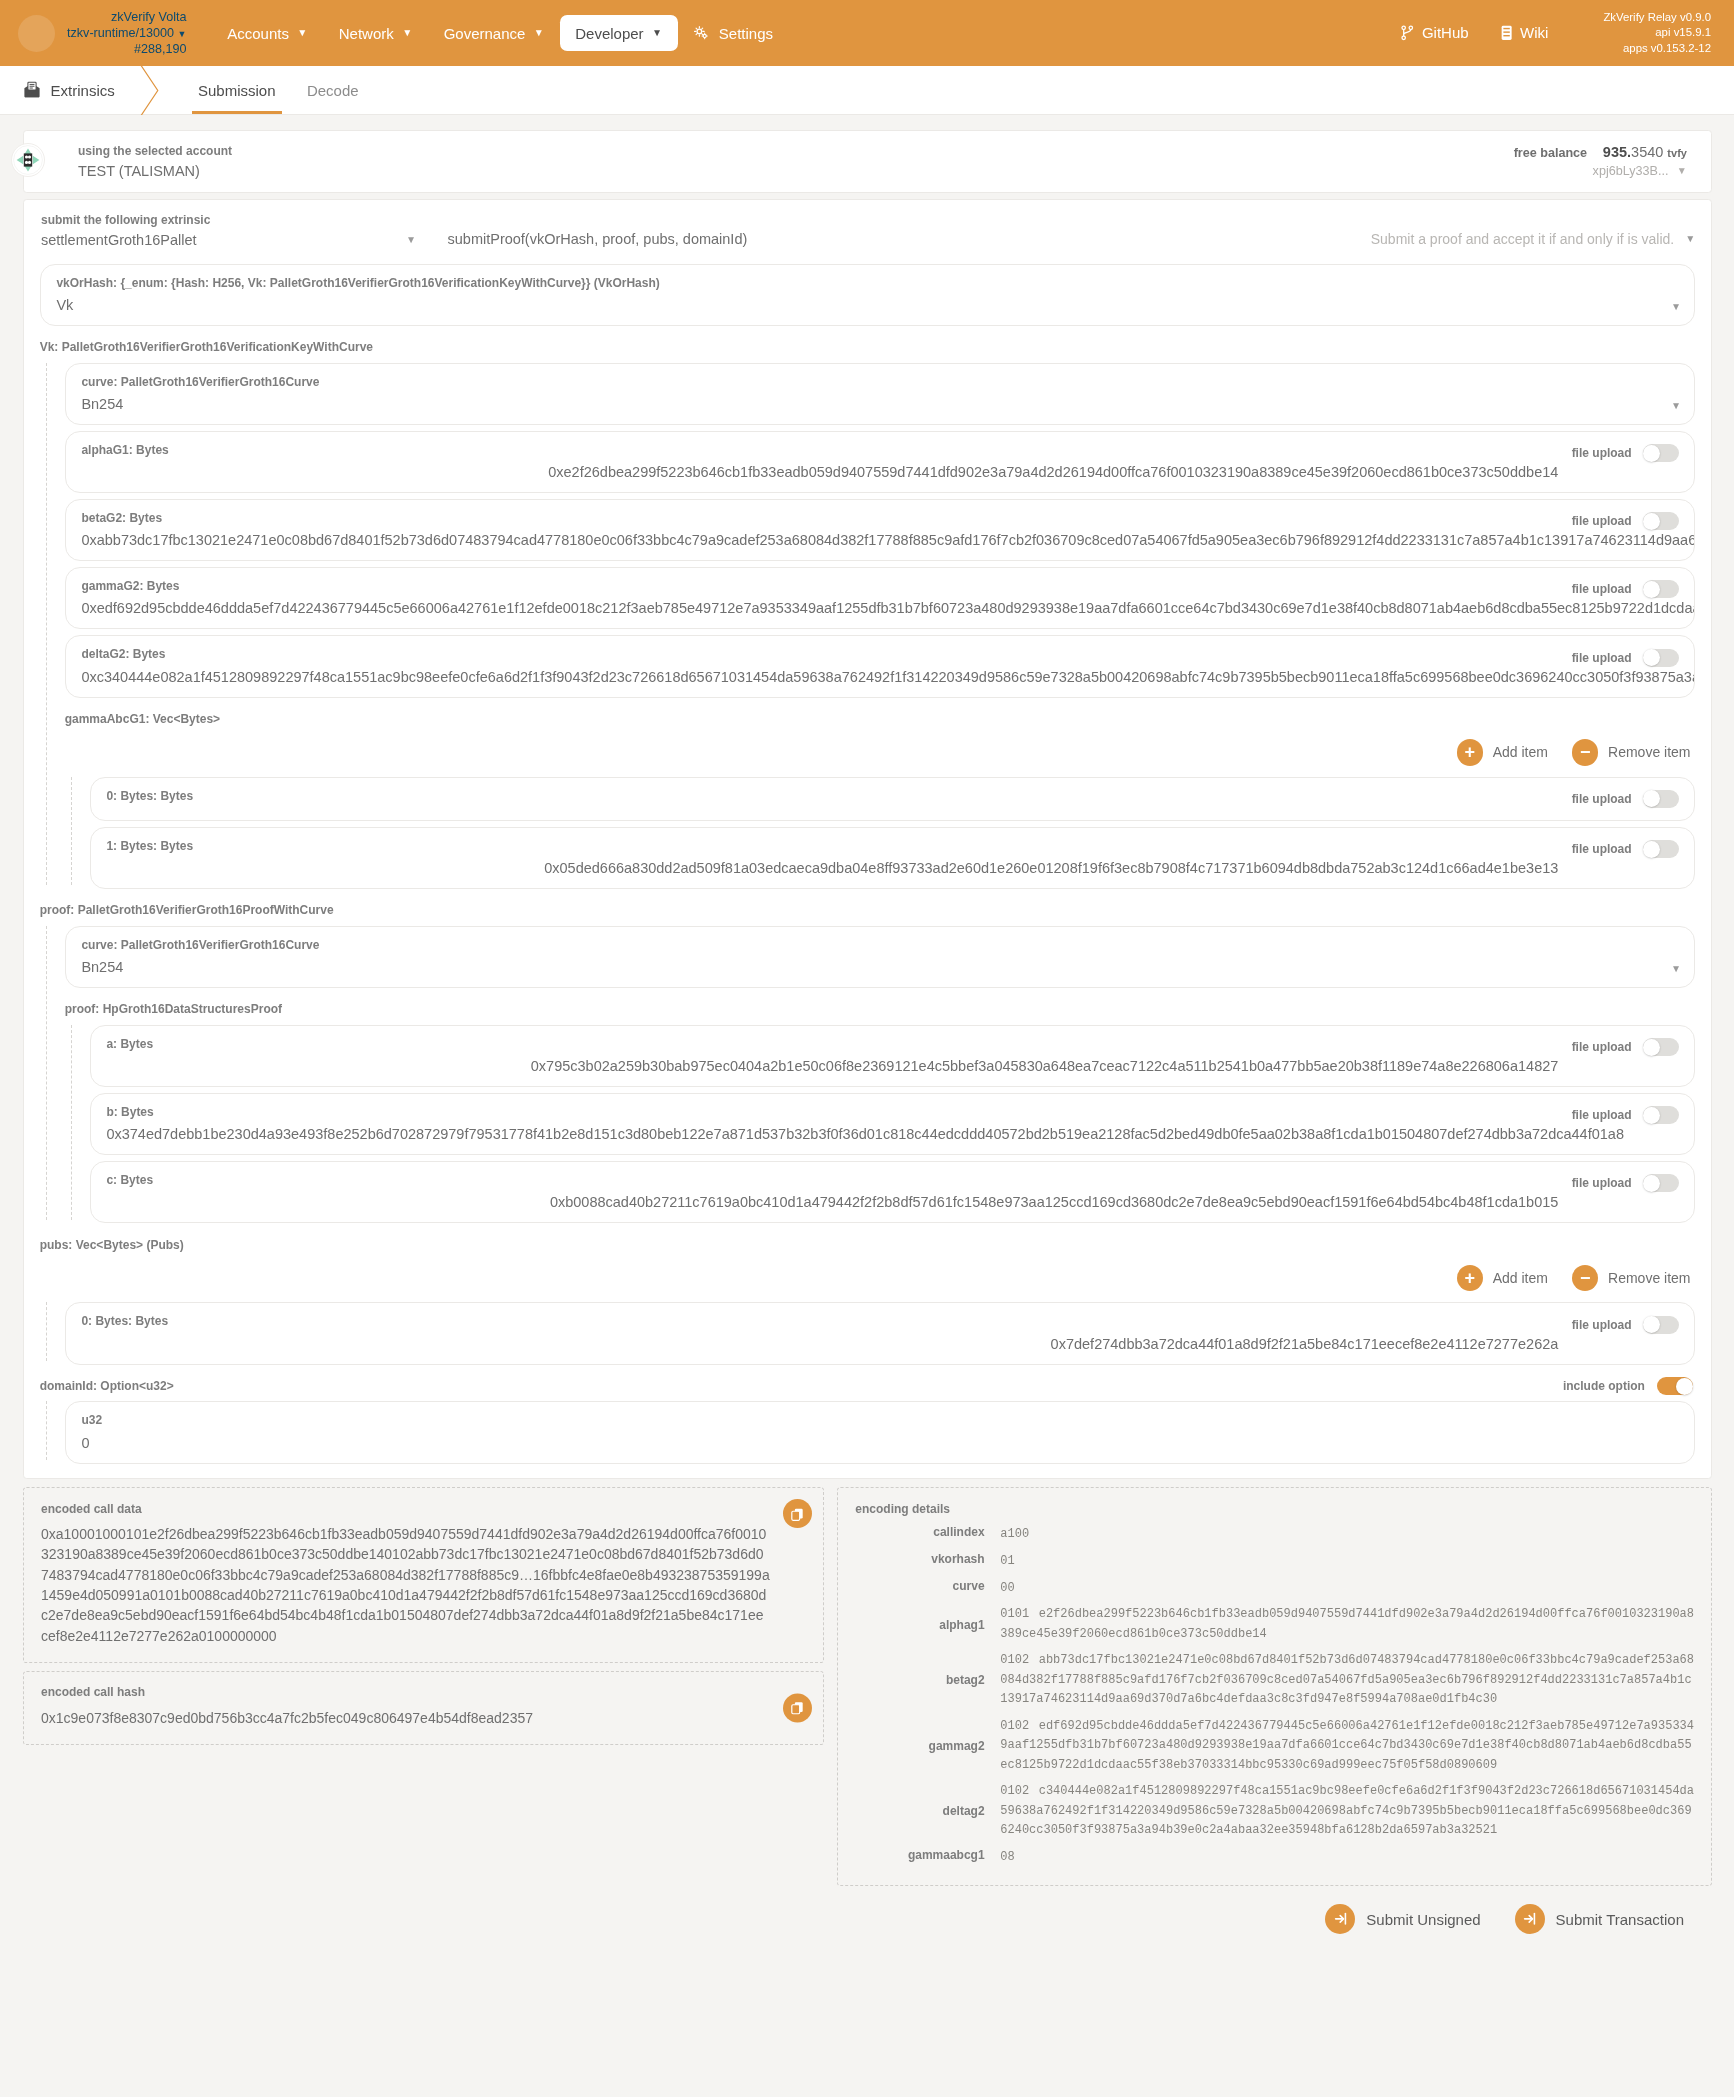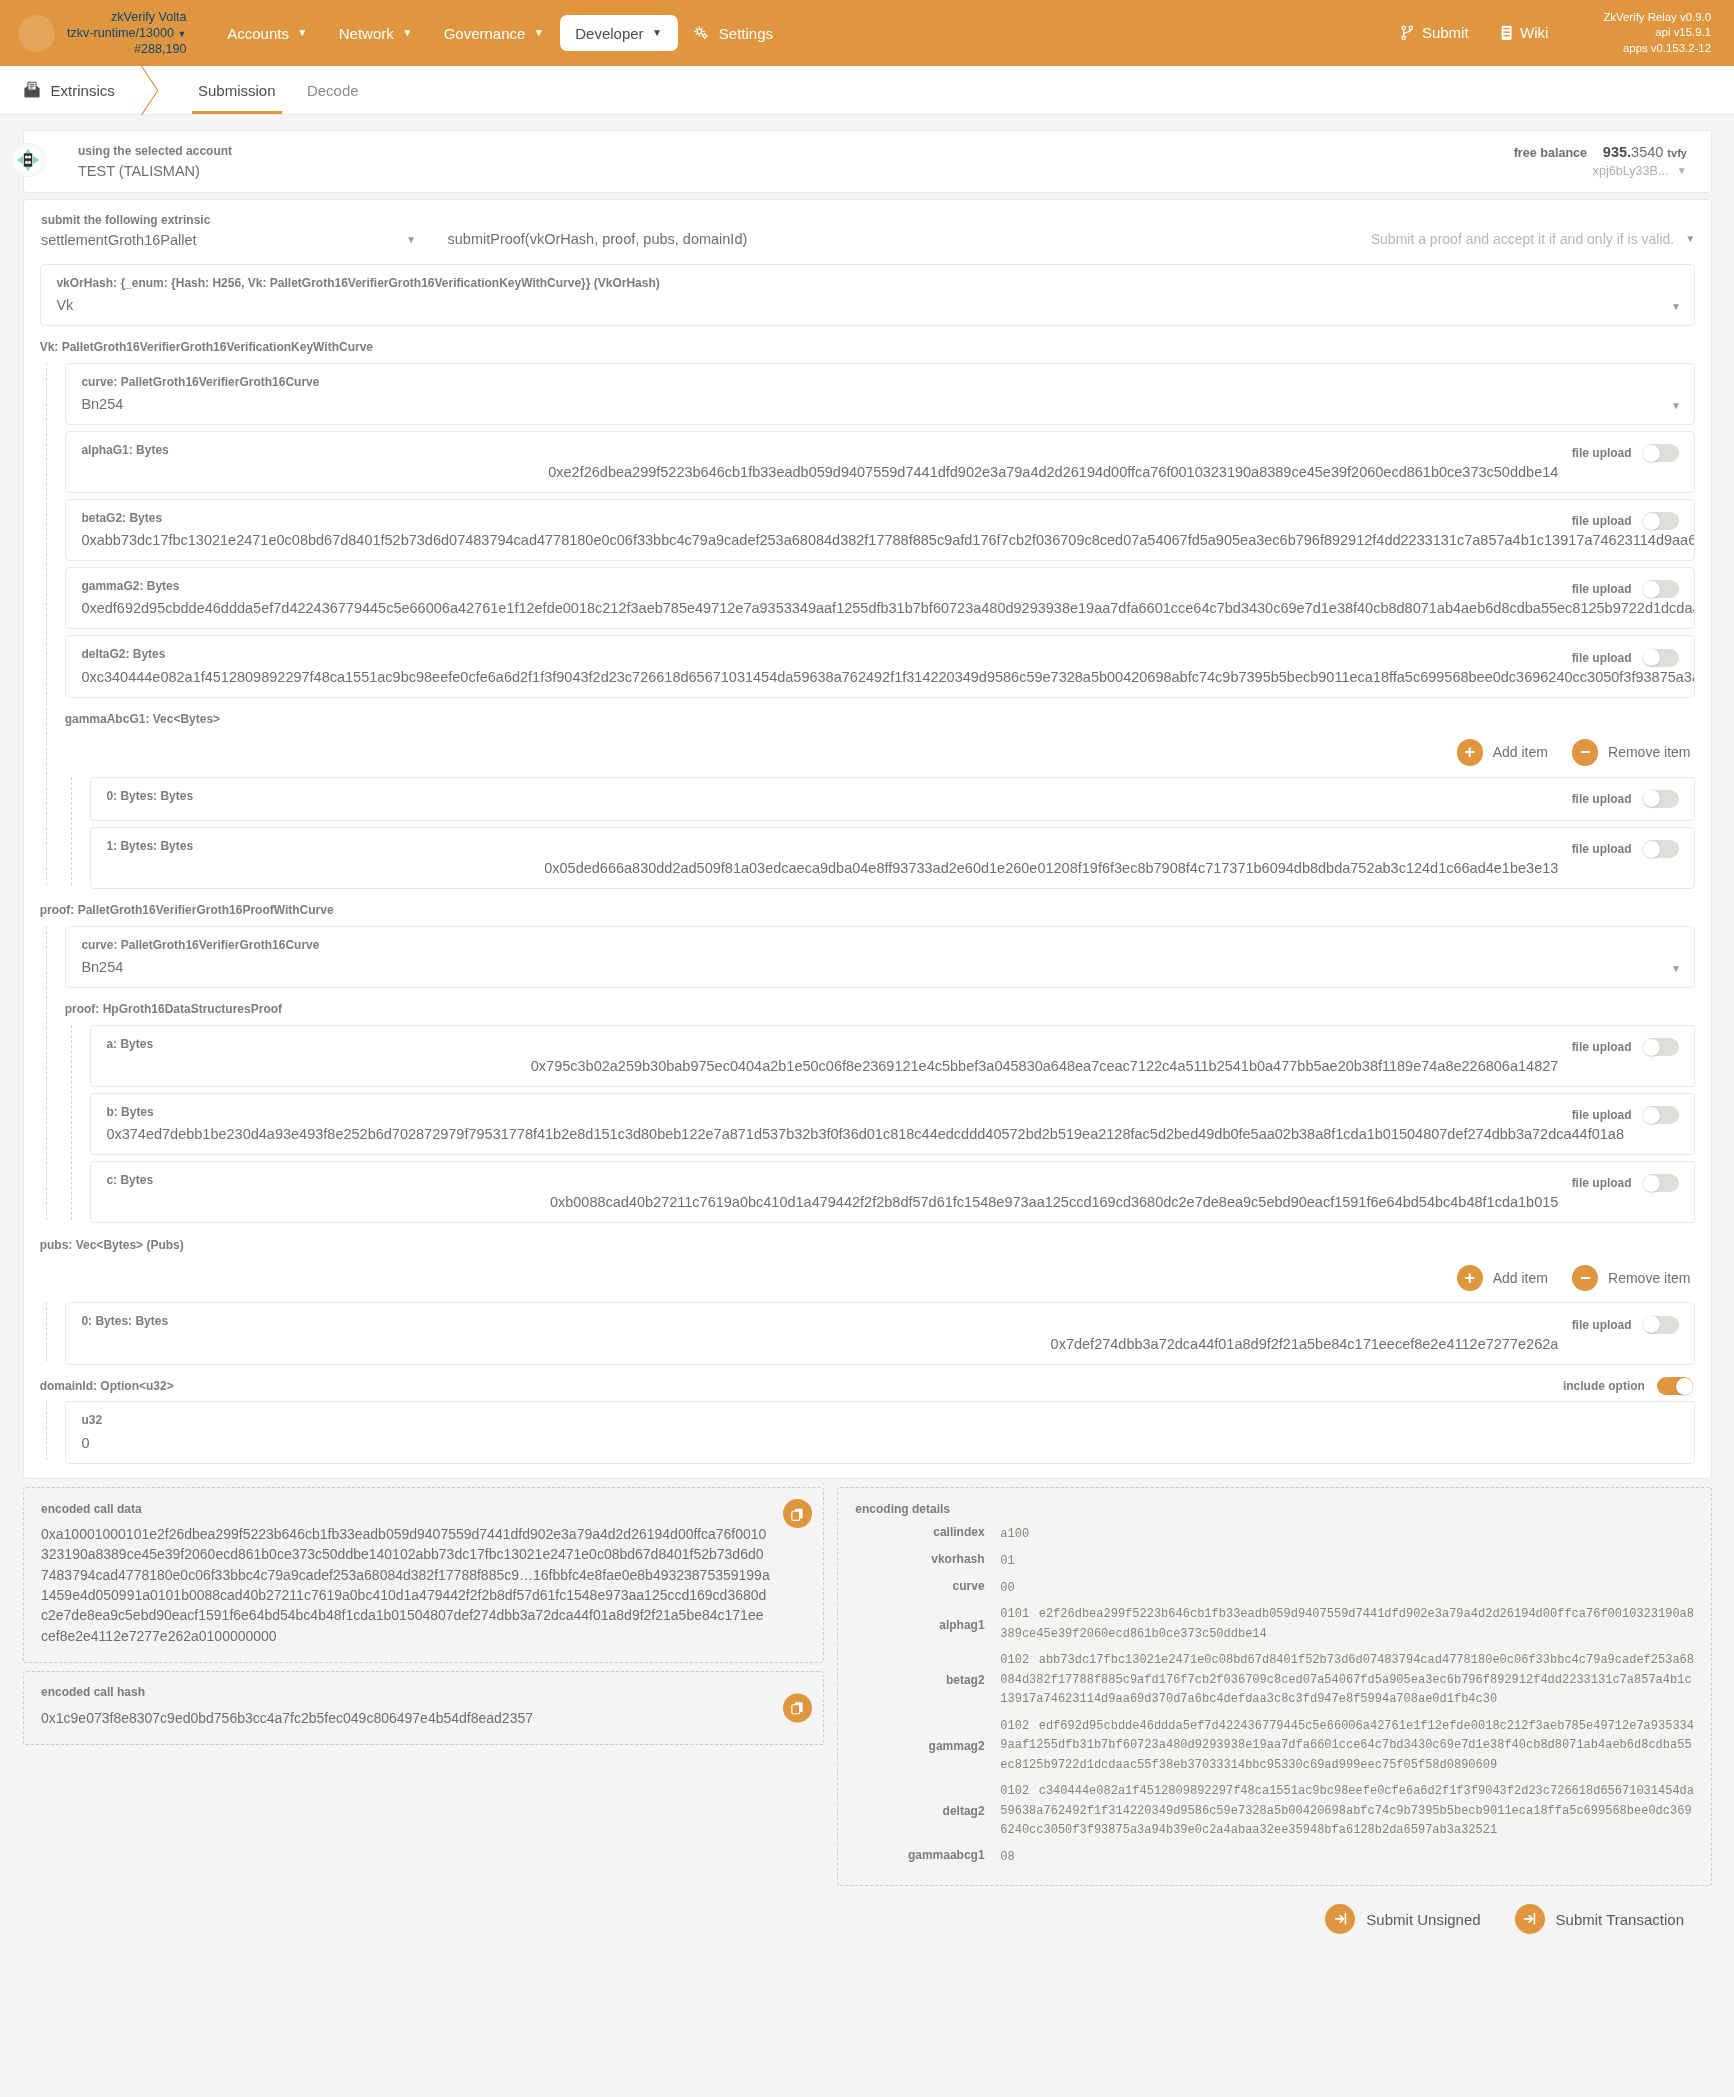--- a/index.html
+++ b/index.html
@@ -155,21 +155,21 @@
   .dd-caret { color:#9b9b9b; font-size: 10.2px; }
   .sel-caret-right { margin-left: auto; padding-right: 11px; }
   .fn-sig { font-size: 14.5px; color:#6f6f6f; margin-left: 20.5px; align-self:flex-end; padding-bottom: 1.2px;}
   .extr-hint {
     margin-left:auto; font-size: 14px; color:#b8b6b3;
     display:flex; align-items:center; gap: 11px; align-self:flex-end; padding-bottom:1.2px;
   }
 
   
   .prow {
-    background:#fff; border:0.6px solid #ebe9e6; border-radius:4px;
+    background:#fff; border:0.6px solid #ebe9e6; border-radius:15px;
     margin-bottom: 6px; padding: 11px 15.7px 12px 15.7px;
     display:flex; align-items:flex-start; position:relative;
     overflow:hidden;
   }
   .prow .pbody { flex: 1 1 auto; min-width: 0; }
   .ptitle { font-size: 12px; font-weight:bold; color:#7d7d7d; }
   .pval {
     font-size: 14.5px; color:#6f6f6f; margin-top: 7.2px;
     white-space: nowrap; overflow: visible;
   }
@@ -320,21 +320,21 @@
   <div class="nav-right">
     <a class="ext-link" style="text-decoration:none;">
       <span style="display:inline-flex;">
         <svg width="14.5" height="15.7" viewBox="0 0 20 22" fill="none" stroke="#fff" stroke-width="1.8">
           <circle cx="5" cy="4" r="2.4"></circle>
             <circle cx="15" cy="4" r="2.4"></circle>
             <circle cx="5" cy="18" r="2.4"></circle>
           <path d="M5 6.4v9.2M15 6.4c0 5-10 3-10 7"></path>
         </svg>
       </span>
-      <span>Submit</span>
+      <span>GitHub</span>
     </a>
     <a class="ext-link" style="text-decoration:none;">
       <span style="display:inline-flex;">
         <svg width="13.3" height="15.7" viewBox="0 0 18 22" fill="#fff">
           <rect x="2" y="1" width="14" height="20" rx="2"></rect>
           <rect x="4.4" y="4" width="9" height="2" fill="#e0953f"></rect>
           <rect x="4.4" y="9" width="9" height="2" fill="#e0953f"></rect>
           <rect x="4.4" y="14" width="9" height="2" fill="#e0953f"></rect>
         </svg>
       </span>

